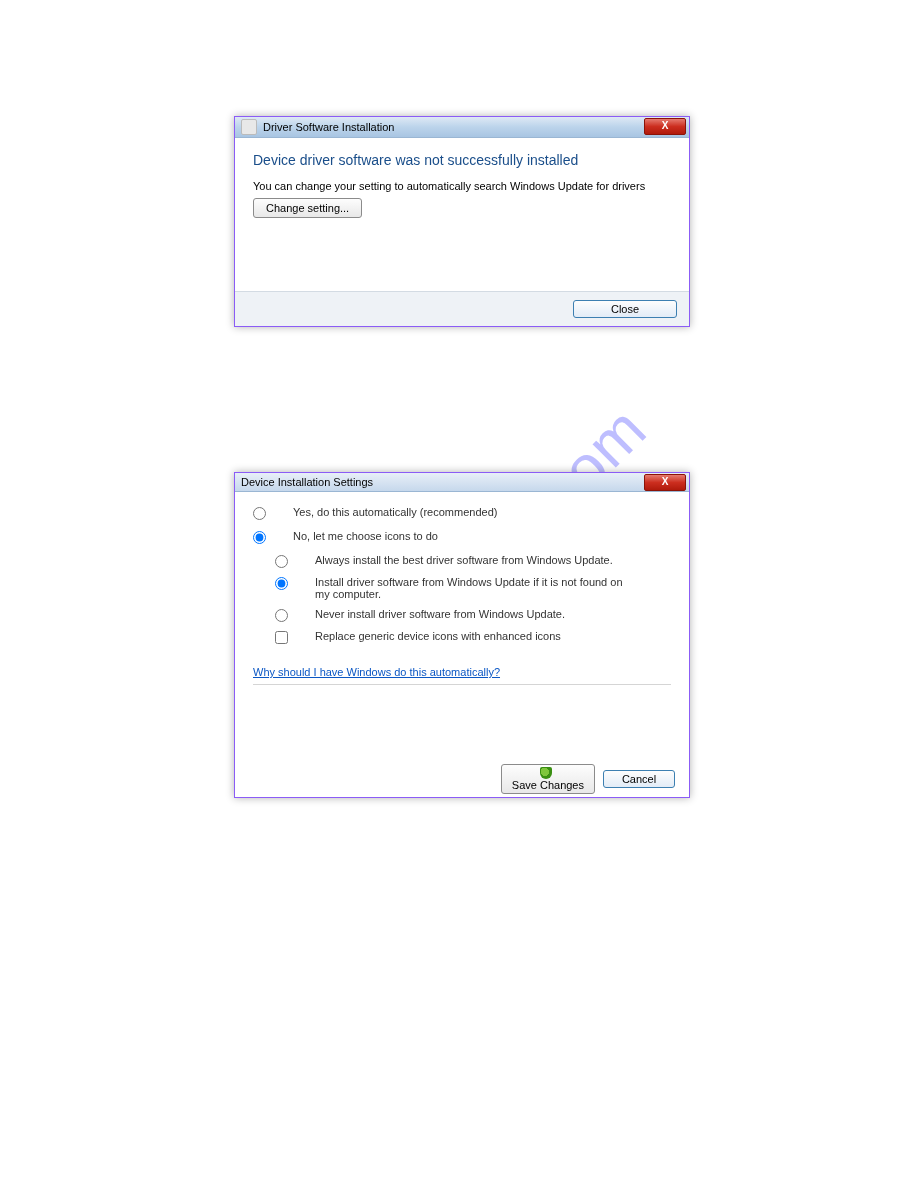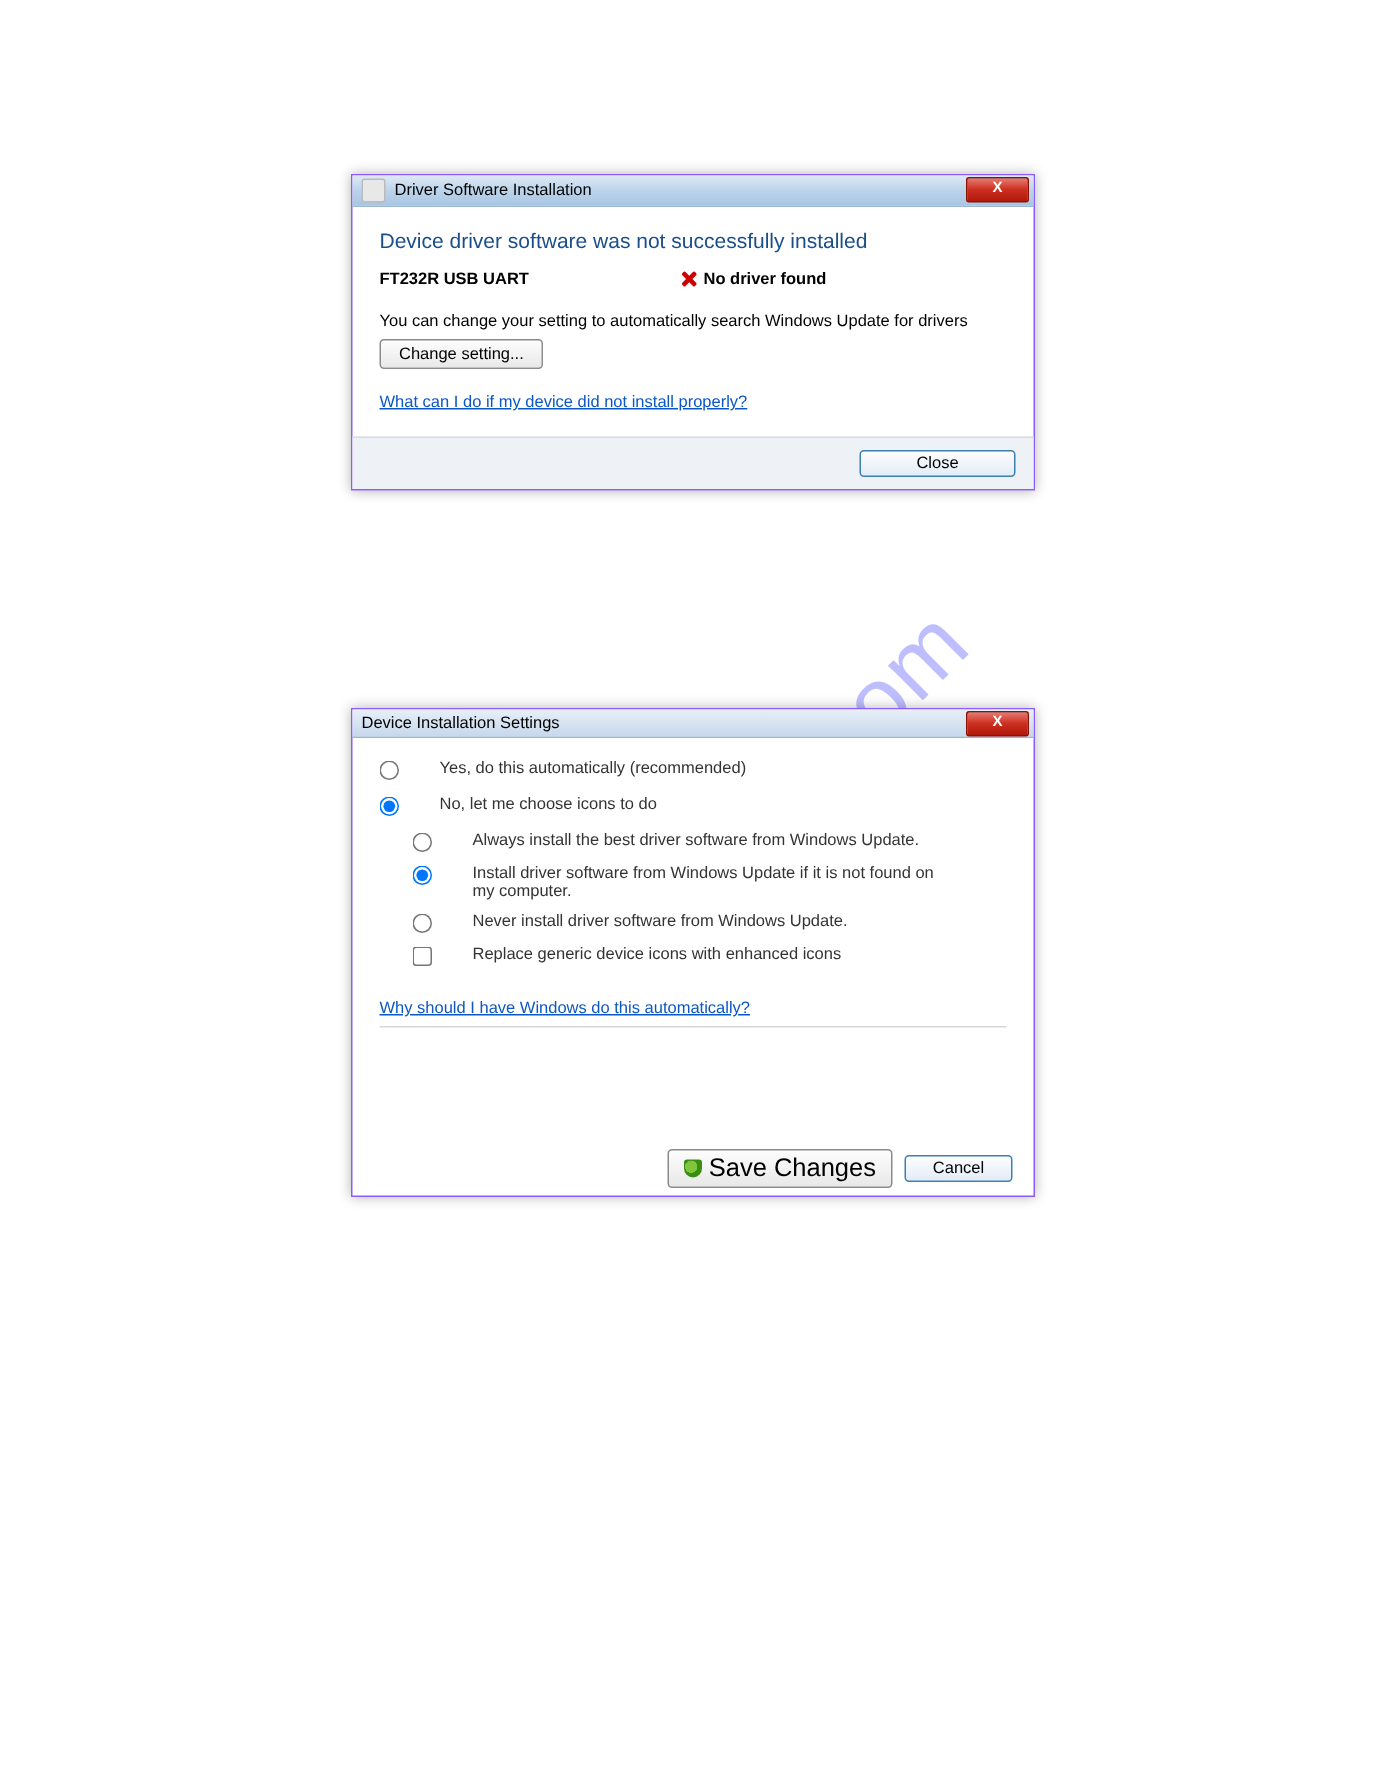--- a/index.html
+++ b/index.html
@@ -189,25 +189,26 @@
     height: 36px;
     display: flex;
     justify-content: flex-end;
     align-items: center;
     padding-right: 14px;
     gap: 8px;
   }
   .save-btn {
     display: flex; align-items: center;
     padding: 2px 10px;
-    font-size: 17px;
+    font-size: 11px;
     background: linear-gradient(to bottom, #fdfdfd, #e8e8e8);
     border: 1px solid #8b8b8b;
     border-radius: 3px;
     cursor: pointer;
+    flex-direction: column;
   }
   .shield-icon {
     width: 12px; height: 12px; margin-right: 4px;
     background: radial-gradient(circle at 40% 40%, #7fc63c 0 40%, #3a8f12 41% 100%);
     border-radius: 2px 2px 50% 50%;
   }
   .cancel-btn {
     width: 70px;
     padding: 2px 0;
     text-align: center;
@@ -225,32 +226,22 @@
 <div class="watermark">manualshive.com</div>
 
 <div class="dialog dialog1">
   <div class="titlebar">
     <span class="icon-sm"></span>
     <span class="titlebar-text">Driver Software Installation</span>
     <div class="close-btn">X</div>
   </div>
   <div class="body1">
     <div class="headline">Device driver software was not successfully installed</div>
-    <div class="device-row">
-      <div class="device-name">FT232R USB UART</div>
-      <div class="device-status">
-        <span class="x-icon"></span>
-        <span>No driver found</span>
-      </div>
-    </div>
     <div class="info-text">You can change your setting to automatically search Windows Update for drivers</div>
     <span class="win-button">Change setting...</span>
-    <div style="margin-top:16px;">
-      <span class="link">What can I do if my device did not install properly?</span>
-    </div>
   </div>
   <div class="footer1">
     <div class="close-dialog-btn">Close</div>
   </div>
 </div>
 
 <div class="dialog dialog2">
   <div class="titlebar2">
     <span>Device Installation Settings</span>
     <div class="close-btn">X</div>

